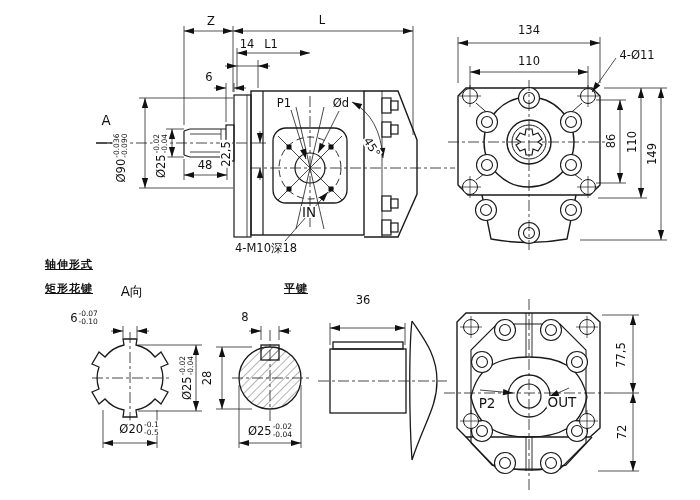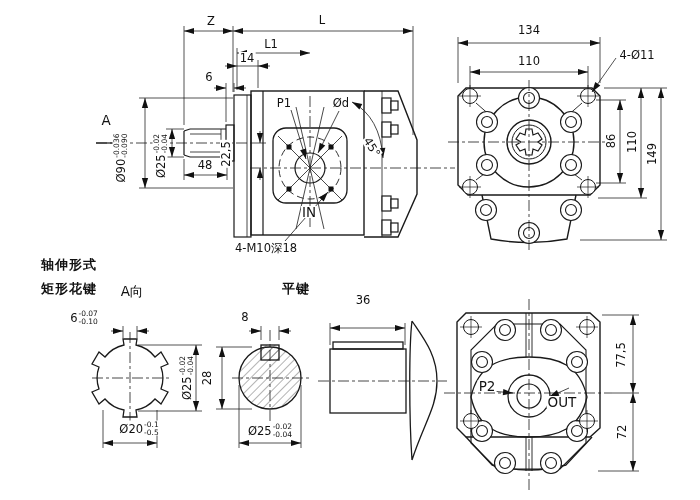--- a/index.html
+++ b/index.html
@@ -3,21 +3,21 @@
 <meta charset="utf-8">
 <style>
   html,body{margin:0;padding:0;background:#fff;}
   #canvas{position:relative;width:700px;height:500px;background:#fff;overflow:hidden;
           font-family:"DejaVu Sans", sans-serif;color:#111;}
   svg{position:absolute;left:0;top:0;}
   .lbl{position:absolute;transform:translate(-50%,-50%);font-size:11.5px;line-height:12px;
        white-space:nowrap;background:#fff;padding:0 1px;color:#111;}
   .r90{transform:translate(-50%,-50%) rotate(-90deg);}
   .r58{transform:translate(-50%,-50%) rotate(58deg);}
-  .cjk{font-weight:bold;font-size:13px;letter-spacing:1px;background:transparent;}
+  .cjk{font-weight:bold;font-size:11px;letter-spacing:1px;background:transparent;text-decoration:underline;}
   .med{font-size:13.5px;}
   .stack{display:inline-flex;align-items:center;gap:1px;}
   .tol{display:inline-flex;flex-direction:column;font-size:7.5px;line-height:7.5px;text-align:left;}
 </style>
 </head>
 <body>
 
 <div id="canvas">
 
 <svg width="700" height="500" viewBox="0 0 700 500">
@@ -370,21 +370,21 @@
       <line x1="633" y1="393" x2="633" y2="471" marker-start="url(#arr)" marker-end="url(#arr)"></line>
     </g>
   </g>
 </svg>
 
 <div>
 
   <div class="lbl" style="left:211px;top:21px">Z</div>
   <div class="lbl" style="left:322px;top:20px">L</div>
   <div class="lbl" style="left:271px;top:44px">L1</div>
-  <div class="lbl" style="left:247px;top:58px">14</div>
+  <div class="lbl" style="left:247px;top:44px">14</div>
   <div class="lbl" style="left:209px;top:77px">6</div>
   <div class="lbl med" style="left:106px;top:120px">A</div>
   <div class="lbl r90" style="left:120px;top:158px">
     <span class="stack">
           <span>Ø90</span>
           <span class="tol">
             <span>-0.036</span>
             <span>-0.090</span>
           </span>
         </span>
@@ -452,19 +452,19 @@
     <span class="stack">
           <span>Ø25</span>
           <span class="tol">
             <span>-0.02</span>
             <span>-0.04</span>
           </span>
         </span>
   </div>
   <div class="lbl" style="left:363px;top:300px">36</div>
 
-  <div class="lbl med" style="left:487px;top:386px">P2</div>
+  <div class="lbl med" style="left:487px;top:403px">P2</div>
   <div class="lbl med" style="left:562px;top:402px">OUT</div>
   <div class="lbl r90" style="left:621px;top:355px">77,5</div>
   <div class="lbl r90" style="left:622px;top:432px">72</div>
 </div>
 
 </div>
 
 </body></html>

